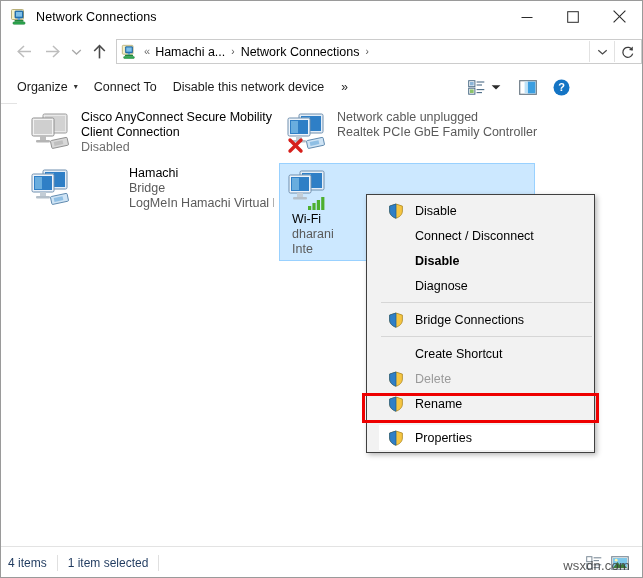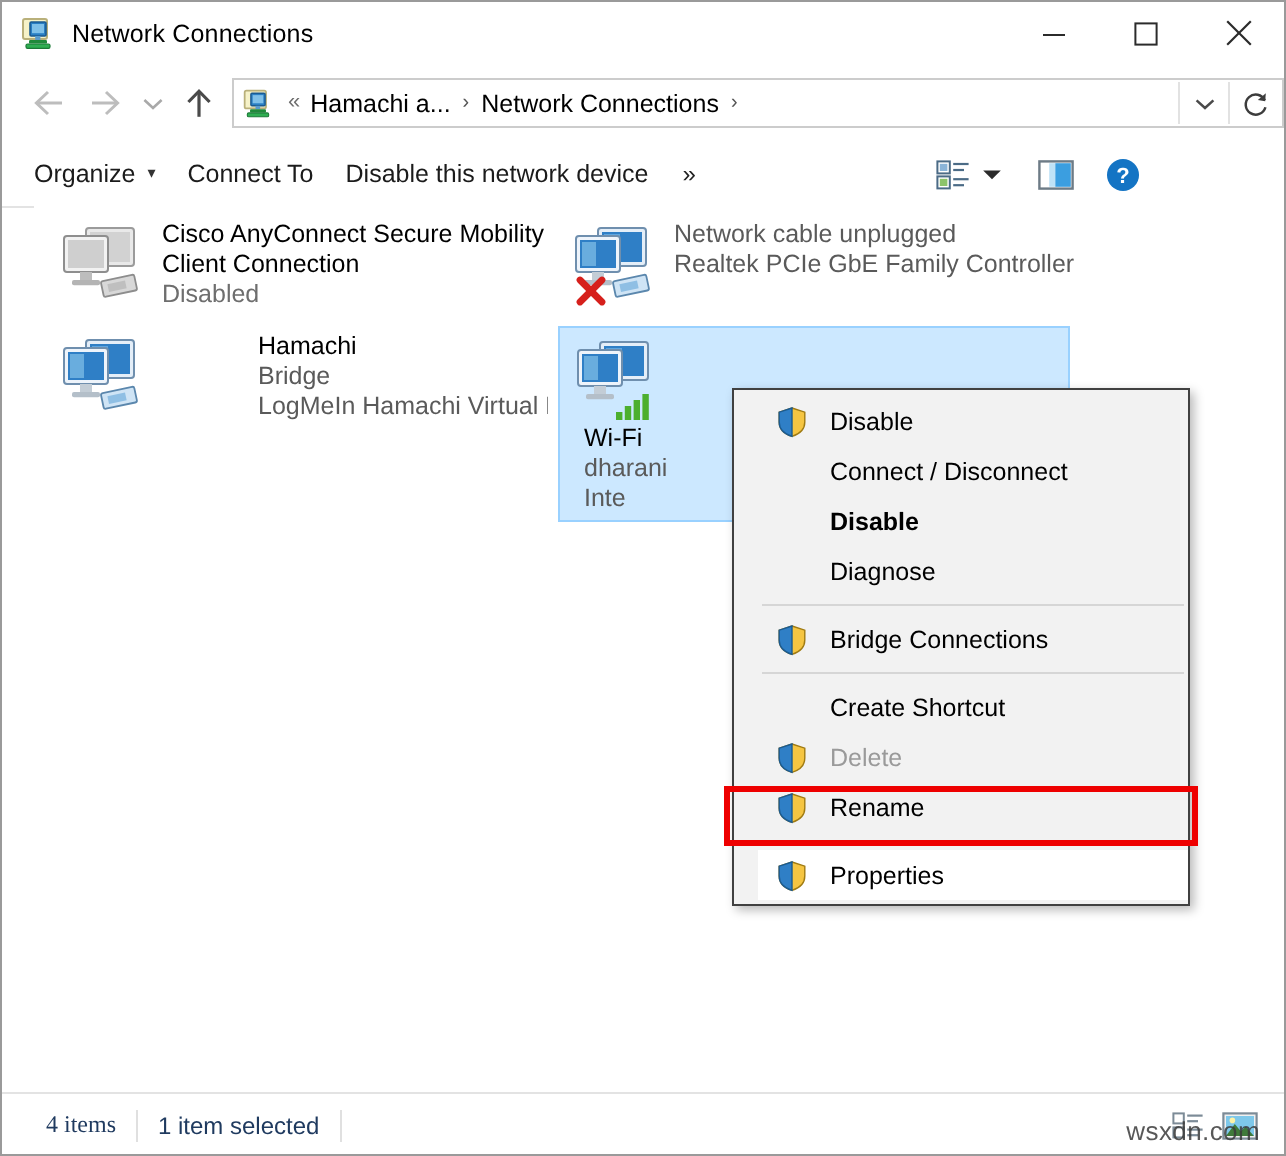--- a/index.html
+++ b/index.html
@@ -306,21 +306,21 @@
     background: #ffffff;
     display: flex;
     align-items: center;
   }
   .status-seg {
     font-size: 12px;
     color: #1f3a5f;
     padding: 0 10px;
     white-space: nowrap;
   }
-  .status-seg.first { margin-left: 22px; padding-left: 0; font-family: Liberation Serif, serif; }
+  .status-seg.first { margin-left: 7px; padding-left: 0; }
   .status-div {
     width: 1px;
     height: 16px;
     background: #e0e0e0;
   }
   .status-spacer { flex: 1 1 auto; }
   .status-viewbtns {
     display: flex;
     align-items: center;
     margin-right: 11px;

